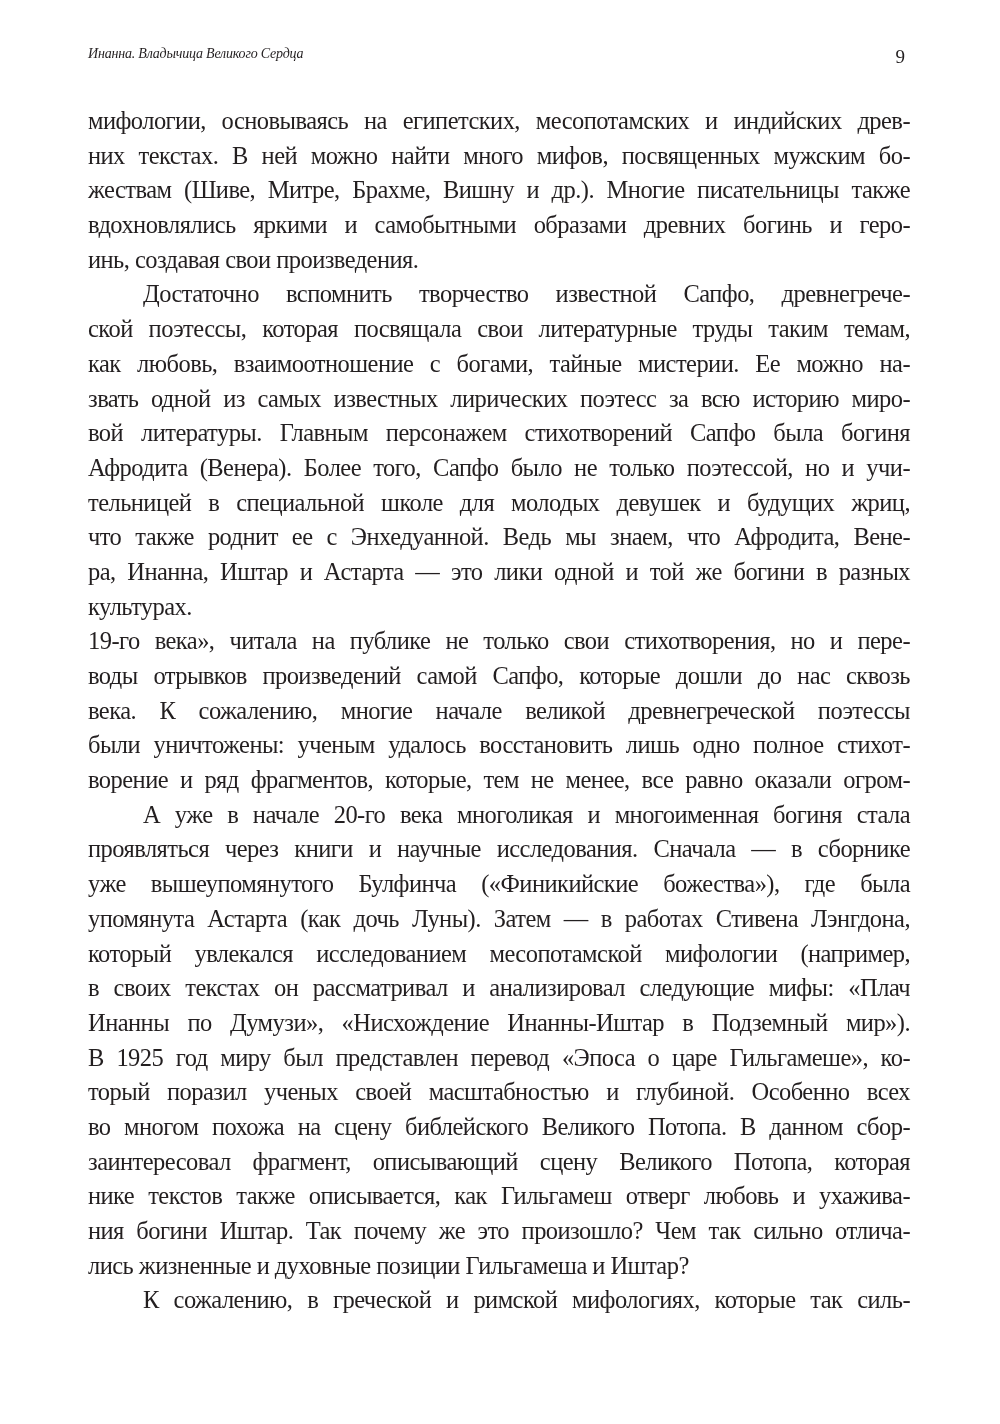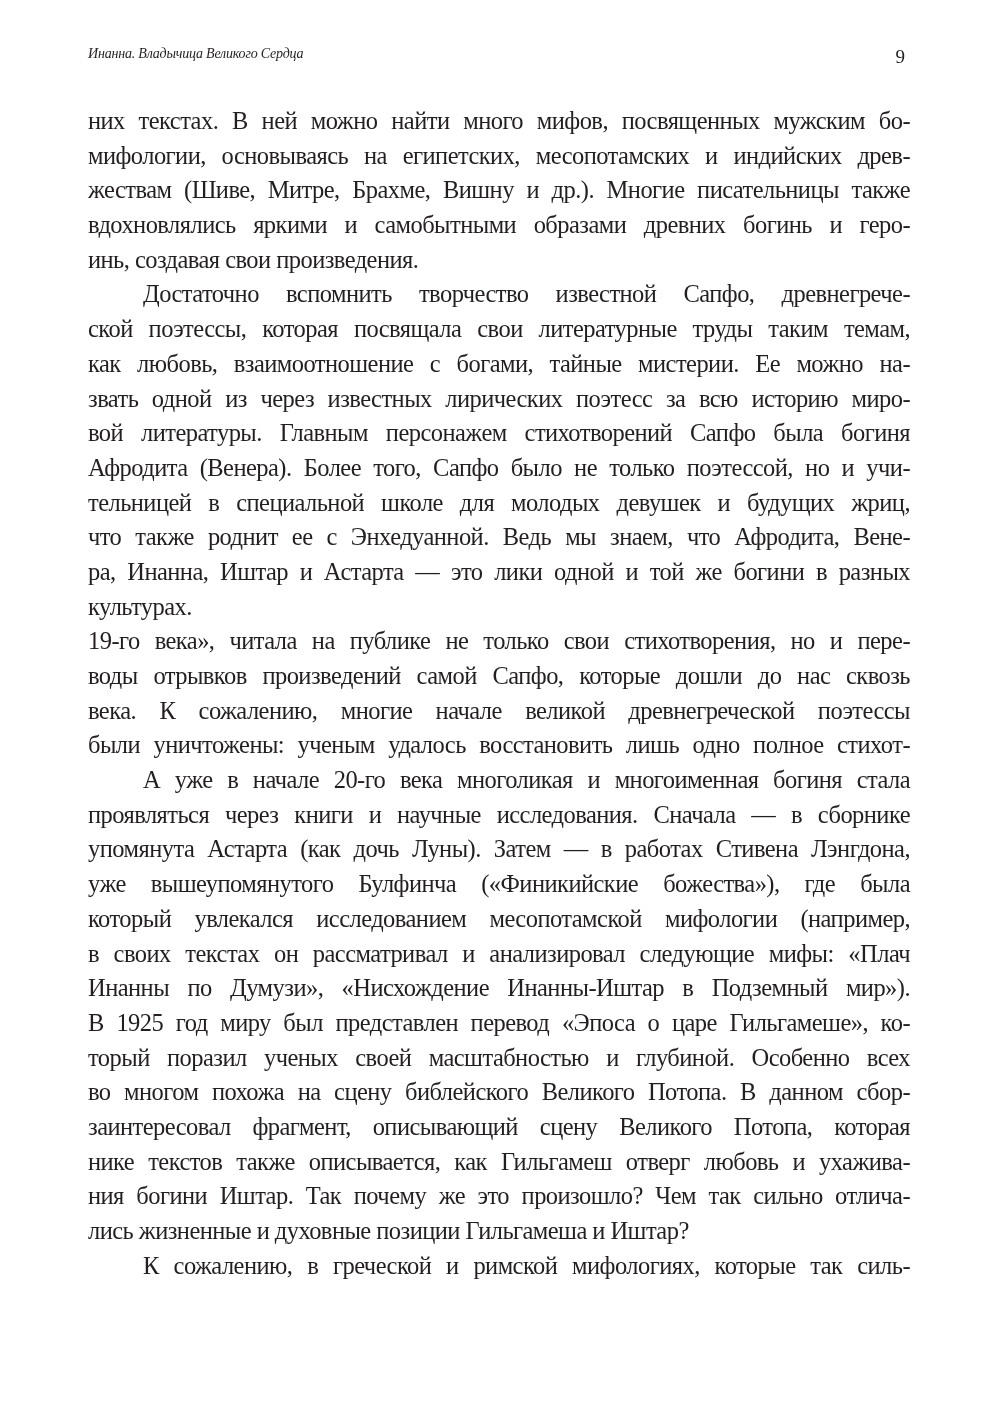--- a/index.html
+++ b/index.html
@@ -66,43 +66,44 @@
   </style>
 </head>
 <body>
 
 <div class="page-header">
   <span class="running-title">Инанна. Владычица Великого Сердца</span>
   <span class="page-number">9</span>
 </div>
 
 <div class="body-text" id="body-text">
+    <span class="line">мифологии, основываясь на египетских, месопотамских и индийских древ-</span>
     <span class="line">них текстах. В ней можно найти много мифов, посвященных мужским бо-</span>
-    <span class="line">мифологии, основываясь на египетских, месопотамских и индийских древ-</span>
     <span class="line">жествам (Шиве, Митре, Брахме, Вишну и др.). Многие писательницы также</span>
     <span class="line">вдохновлялись яркими и самобытными образами древних богинь и геро-</span>
     <span class="line last">инь, создавая свои произведения.</span>
     <span class="line indent">Достаточно вспомнить творчество известной Сапфо, древнегрече-</span>
     <span class="line">ской поэтессы, которая посвящала свои литературные труды таким темам,</span>
     <span class="line">как любовь, взаимоотношение с богами, тайные мистерии. Ее можно на-</span>
-    <span class="line">звать одной из через известных лирических поэтесс за всю историю миро-</span>
+    <span class="line">звать одной из самых известных лирических поэтесс за всю историю миро-</span>
     <span class="line">вой литературы. Главным персонажем стихотворений Сапфо была богиня</span>
     <span class="line">Афродита (Венера). Более того, Сапфо было не только поэтессой, но и учи-</span>
     <span class="line">тельницей в специальной школе для молодых девушек и будущих жриц,</span>
     <span class="line">что также роднит ее с Энхедуанной. Ведь мы знаем, что Афродита, Вене-</span>
     <span class="line">ра, Инанна, Иштар и Астарта — это лики одной и той же богини в разных</span>
     <span class="line last">культурах.</span>
     <span class="line">19-го века», читала на публике не только свои стихотворения, но и пере-</span>
     <span class="line">воды отрывков произведений самой Сапфо, которые дошли до нас сквозь</span>
     <span class="line">века. К сожалению, многие начале великой древнегреческой поэтессы</span>
     <span class="line">были уничтожены: ученым удалось восстановить лишь одно полное стихот-</span>
+    <span class="line">ворение и ряд фрагментов, которые, тем не менее, все равно оказали огром-</span>
     <span class="line indent">А уже в начале 20-го века многоликая и многоименная богиня стала</span>
     <span class="line">проявляться через книги и научные исследования. Сначала — в сборнике</span>
+    <span class="line">уже вышеупомянутого Булфинча («Финикийские божества»), где была</span>
     <span class="line">упомянута Астарта (как дочь Луны). Затем — в работах Стивена Лэнгдона,</span>
-    <span class="line">уже вышеупомянутого Булфинча («Финикийские божества»), где была</span>
     <span class="line">который увлекался исследованием месопотамской мифологии (например,</span>
     <span class="line">в своих текстах он рассматривал и анализировал следующие мифы: «Плач</span>
     <span class="line">Инанны по Думузи», «Нисхождение Инанны-Иштар в Подземный мир»).</span>
     <span class="line">В 1925 год миру был представлен перевод «Эпоса о царе Гильгамеше», ко-</span>
     <span class="line">торый поразил ученых своей масштабностью и глубиной. Особенно всех</span>
     <span class="line">во многом похожа на сцену библейского Великого Потопа. В данном сбор-</span>
     <span class="line">заинтересовал фрагмент, описывающий сцену Великого Потопа, которая</span>
     <span class="line">нике текстов также описывается, как Гильгамеш отверг любовь и ухажива-</span>
     <span class="line">ния богини Иштар. Так почему же это произошло? Чем так сильно отлича-</span>
     <span class="line last">лись жизненные и духовные позиции Гильгамеша и Иштар?</span>

